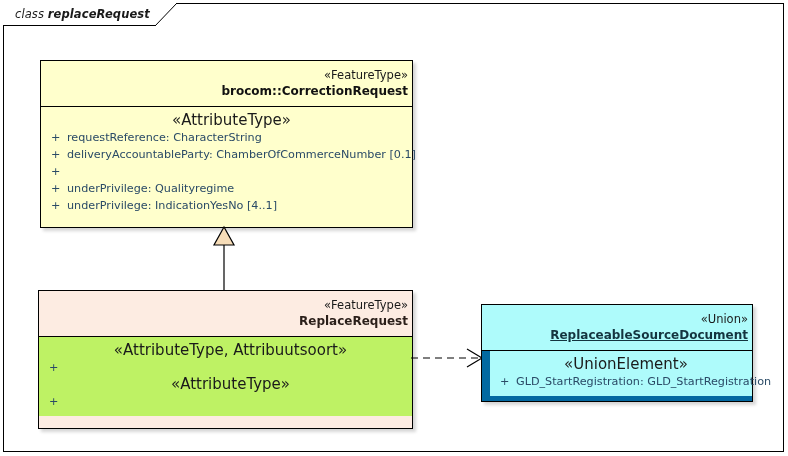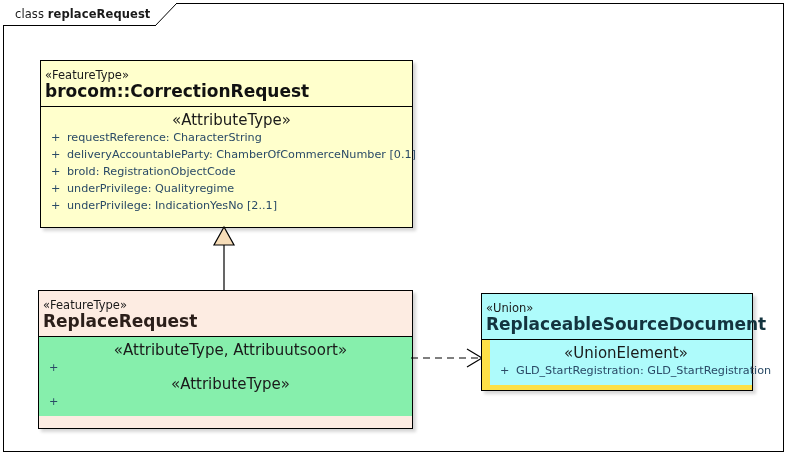--- a/index.html
+++ b/index.html
@@ -42,20 +42,21 @@
     display: flex;
     align-items: center;
     padding: 0 26px 0 12px;
     border-bottom: 1px solid #000000;
   }
   #frame-tab .tab-label {
     font-size: 11.5px;
     color: #1a1a1a;
     white-space: nowrap;
     letter-spacing: 0.1px;
+    font-style: italic;
   }
   #frame-tab .tab-label .kw { font-weight: normal; }
   #frame-tab .tab-label .nm { font-weight: bold; }
   #frame-tab .tab-slant {
     position: absolute;
     right: -1px;
     top: 0;
     width: 22px;
     height: 23px;
     overflow: hidden;
@@ -63,38 +64,38 @@
 
   
   .uml-class {
     position: absolute;
     box-sizing: border-box;
     border: 1px solid #000000;
     box-shadow: 3px 3px 3px rgba(0,0,0,0.16);
   }
   .uml-header {
     box-sizing: border-box;
-    text-align: left;
+    text-align: right;
     border-bottom: 1px solid #000000;
     padding: 7px 4px 8px 4px;
   }
   .uml-stereotype {
     font-size: 11.5px;
     color: #1a1a1a;
     line-height: 15px;
     white-space: nowrap;
   }
   .uml-name {
-    font-size: 17px;
+    font-size: 12px;
     font-weight: bold;
     color: #111111;
     line-height: 16px;
     white-space: nowrap;
   }
-  .uml-name.underlined { }
+  .uml-name.underlined { text-decoration: underline; }
 
   .uml-compartment {
     box-sizing: border-box;
     padding: 5px 4px 6px 4px;
   }
   .group-stereo {
     font-size: 15px;
     color: #1a1a1a;
     line-height: 17px;
     padding-left: 10px;
@@ -132,29 +133,29 @@
   #class-correction-request .uml-compartment { background: #ffffcc; }
 
   #class-replace-request {
     left: 38px;
     top: 290px;
     width: 375px;
     height: 139px;
     background: #fdece2;
   }
   #class-replace-request .uml-header { height: 46px; background: #fdece2; }
-  #class-replace-request .uml-compartment { background: #86efac; }
+  #class-replace-request .uml-compartment { background: #bef264; }
   #class-replace-request .uml-name { color: #2b1f1a; }
 
   #class-replaceable-source-document {
     left: 481px;
-    top: 293px;
+    top: 304px;
     width: 272px;
     height: 98px;
-    background: #fde047;
+    background: #0369a1;
   }
   #class-replaceable-source-document .uml-header { height: 46px; background: #aefbfb; }
   #class-replaceable-source-document .uml-compartment { background: #aefbfb; margin-left: 8px; }
   #class-replaceable-source-document .uml-name { color: #14343f; }
   #class-replaceable-source-document .attr-text,
   #class-replaceable-source-document .attr-vis { color: #2a4a66; }
 
   
   #generalization-connector {
     position: absolute;
@@ -200,29 +201,28 @@
     <div class="attr-row">
       <span class="attr-vis">+</span>
       <span class="attr-text">requestReference: CharacterString</span>
     </div>
     <div class="attr-row">
       <span class="attr-vis">+</span>
       <span class="attr-text">deliveryAccountableParty: ChamberOfCommerceNumber [0.1]</span>
     </div>
     <div class="attr-row">
       <span class="attr-vis">+</span>
-      <span class="attr-text">broId: RegistrationObjectCode</span>
     </div>
     <div class="attr-row">
       <span class="attr-vis">+</span>
       <span class="attr-text">underPrivilege: Qualityregime</span>
     </div>
     <div class="attr-row">
       <span class="attr-vis">+</span>
-      <span class="attr-text">underPrivilege: IndicationYesNo [2..1]</span>
+      <span class="attr-text">underPrivilege: IndicationYesNo [4..1]</span>
     </div>
   </div>
 </div>
 
 <div id="generalization-connector">
   <svg width="24" height="64" viewBox="0 0 24 64">
     <line x1="12" y1="64" x2="12" y2="18" stroke="#000000" stroke-width="1.2"></line>
     <polygon points="12,0 2,18 22,18" fill="#F7DDB8" stroke="#000000" stroke-width="1.2"></polygon>
   </svg>
 </div>

